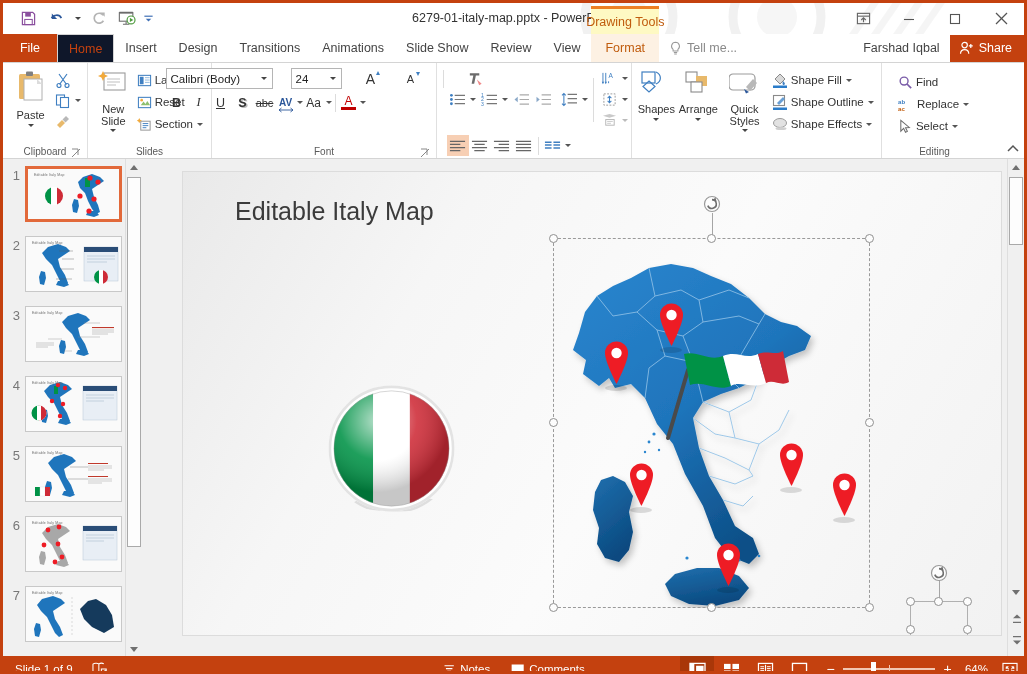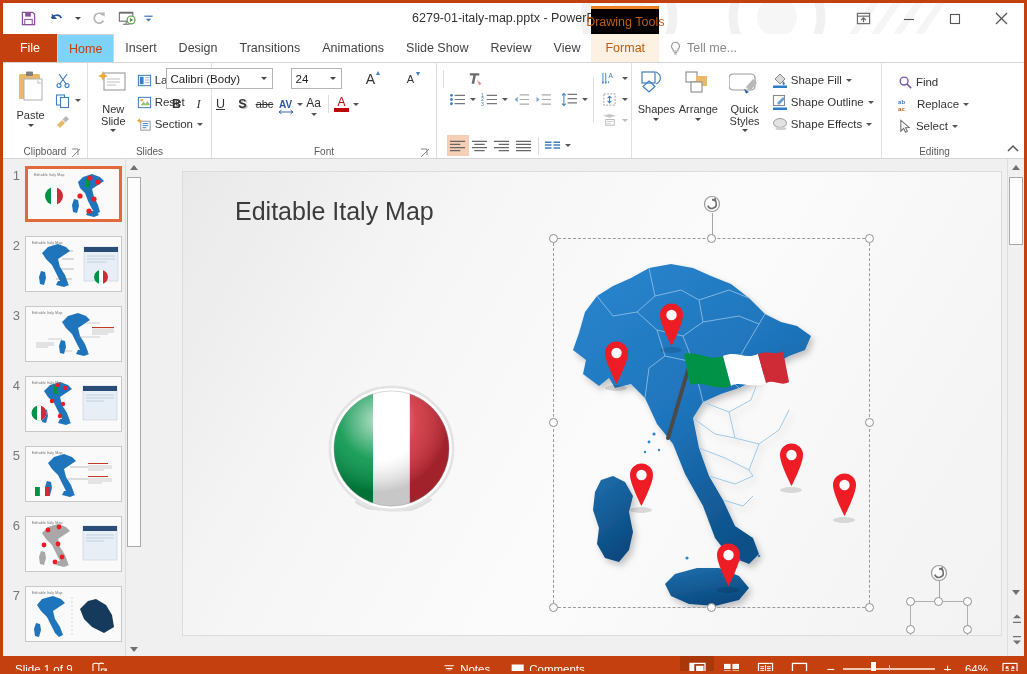--- a/index.html
+++ b/index.html
@@ -75,30 +75,30 @@
     display: flex; align-items: center; justify-content: center;
     cursor: pointer;
   }
   .tab {
     height: 28px; padding: 0 11px;
     font-size: 12.5px; color: #444;
     display: flex; align-items: center; justify-content: center;
     cursor: pointer; white-space: nowrap;
   }
   .tab.active {
-    background: #7dd3fc; color: #c4410f;
+    background: #0f172a; color: #c4410f;
     border-left: 1px solid #d4d4d4;
     border-right: 1px solid #d4d4d4;
     border-top: 1px solid #d4d4d4;
   }
   .ctx-wrap { position: relative; height: 28px; }
   .ctx-header {
     position: absolute; top: -28px; left: 0;
     width: 100%; height: 28px;
-    background: #000000;
+    background: #fef9c3;
     border-top: 3px solid #ed8024;
     color: #c05c0d;
     font-size: 12.5px;
     display: flex; align-items: center; justify-content: center;
     white-space: nowrap;
     padding: 0 10px;
   }
   .tab.ctx-tab {
     background: #fdf1e3; color: #c05c0d;
     height: 28px; padding: 0 14px;
@@ -464,20 +464,31 @@
     <div class="ctx-wrap">
       <div class="ctx-header">Drawing Tools</div>
       <div class="tab ctx-tab">Format</div>
     </div>
     <div class="tellme">
       <svg width="13" height="15" viewBox="0 0 14 16">
         <path d="M7 1.3 a4.3 4.3 0 0 0-2.6 7.7 v1.6 h5.2 v-1.6 A4.3 4.3 0 0 0 7 1.3z" fill="none" stroke="#9a9a9a" stroke-width="1.1"></path>
         <path d="M5.2 12.3 h3.6 M5.6 14 h2.8" stroke="#9a9a9a" stroke-width="1.1"></path>
       </svg>
       <span>Tell me...</span>
+    </div>
+    <div class="tb-right">
+      <div class="user-name">Farshad Iqbal</div>
+      <div class="share-btn">
+        <svg width="15" height="14" viewBox="0 0 16 15">
+          <circle cx="6" cy="4.4" r="2.9" fill="none" stroke="#fff" stroke-width="1.3"></circle>
+          <path d="M1.6 13.6 c0-2.8 2-4.4 4.4-4.4 s4.4 1.6 4.4 4.4" fill="none" stroke="#fff" stroke-width="1.3"></path>
+          <path d="M12.6 3.2 v4.2 M10.5 5.3 h4.2" stroke="#fff" stroke-width="1.3"></path>
+        </svg>
+        <span>Share</span>
+      </div>
     </div>
   </div>
 
   <div class="ribbon">
 
     <div class="rgroup" style="width:85px;">
       <div class="rgroup-body">
         <div class="big-btn" style="padding-top:4px;">
           <svg width="30" height="32" viewBox="0 0 30 32">
             <rect x="3" y="4" width="21" height="25" rx="1.5" fill="#e8b96b"></rect>
@@ -616,21 +627,21 @@
             </div>
           <div style="display:flex;align-items:center;">
             <div class="fmt-btn" style="position:relative;width:20px;">
               <span style="font-size:10px;color:#2b579a;font-weight:bold;">AV</span>
               <svg width="16" height="6" viewBox="0 0 16 6" style="position:absolute;bottom:0;left:2px;">
                 <path d="M1 3 h14 M1 3 l2.5 -2 M1 3 l2.5 2 M15 3 l-2.5 -2 M15 3 l-2.5 2" stroke="#2b579a" stroke-width=".9" fill="none"></path>
               </svg>
             </div>
             <div class="mini-caret"></div>
           </div>
-          <div style="display:flex;align-items:center;flex-direction:column;">
+          <div style="display:flex;align-items:center;">
             <div class="fmt-btn" style="width:22px;">
               <span style="font-size:12px;color:#333;">Aa</span>
             </div>
             <div class="mini-caret"></div>
           </div>
           <div class="sep-v"></div>
           <div style="display:flex;align-items:center;">
             <div class="fmt-btn" style="flex-direction:column;gap:0;width:20px;">
               <span style="font-size:12px;color:#c00000;line-height:12px;">A</span>
               <span style="display:block;width:15px;height:3.5px;background:#c00000;"></span>

